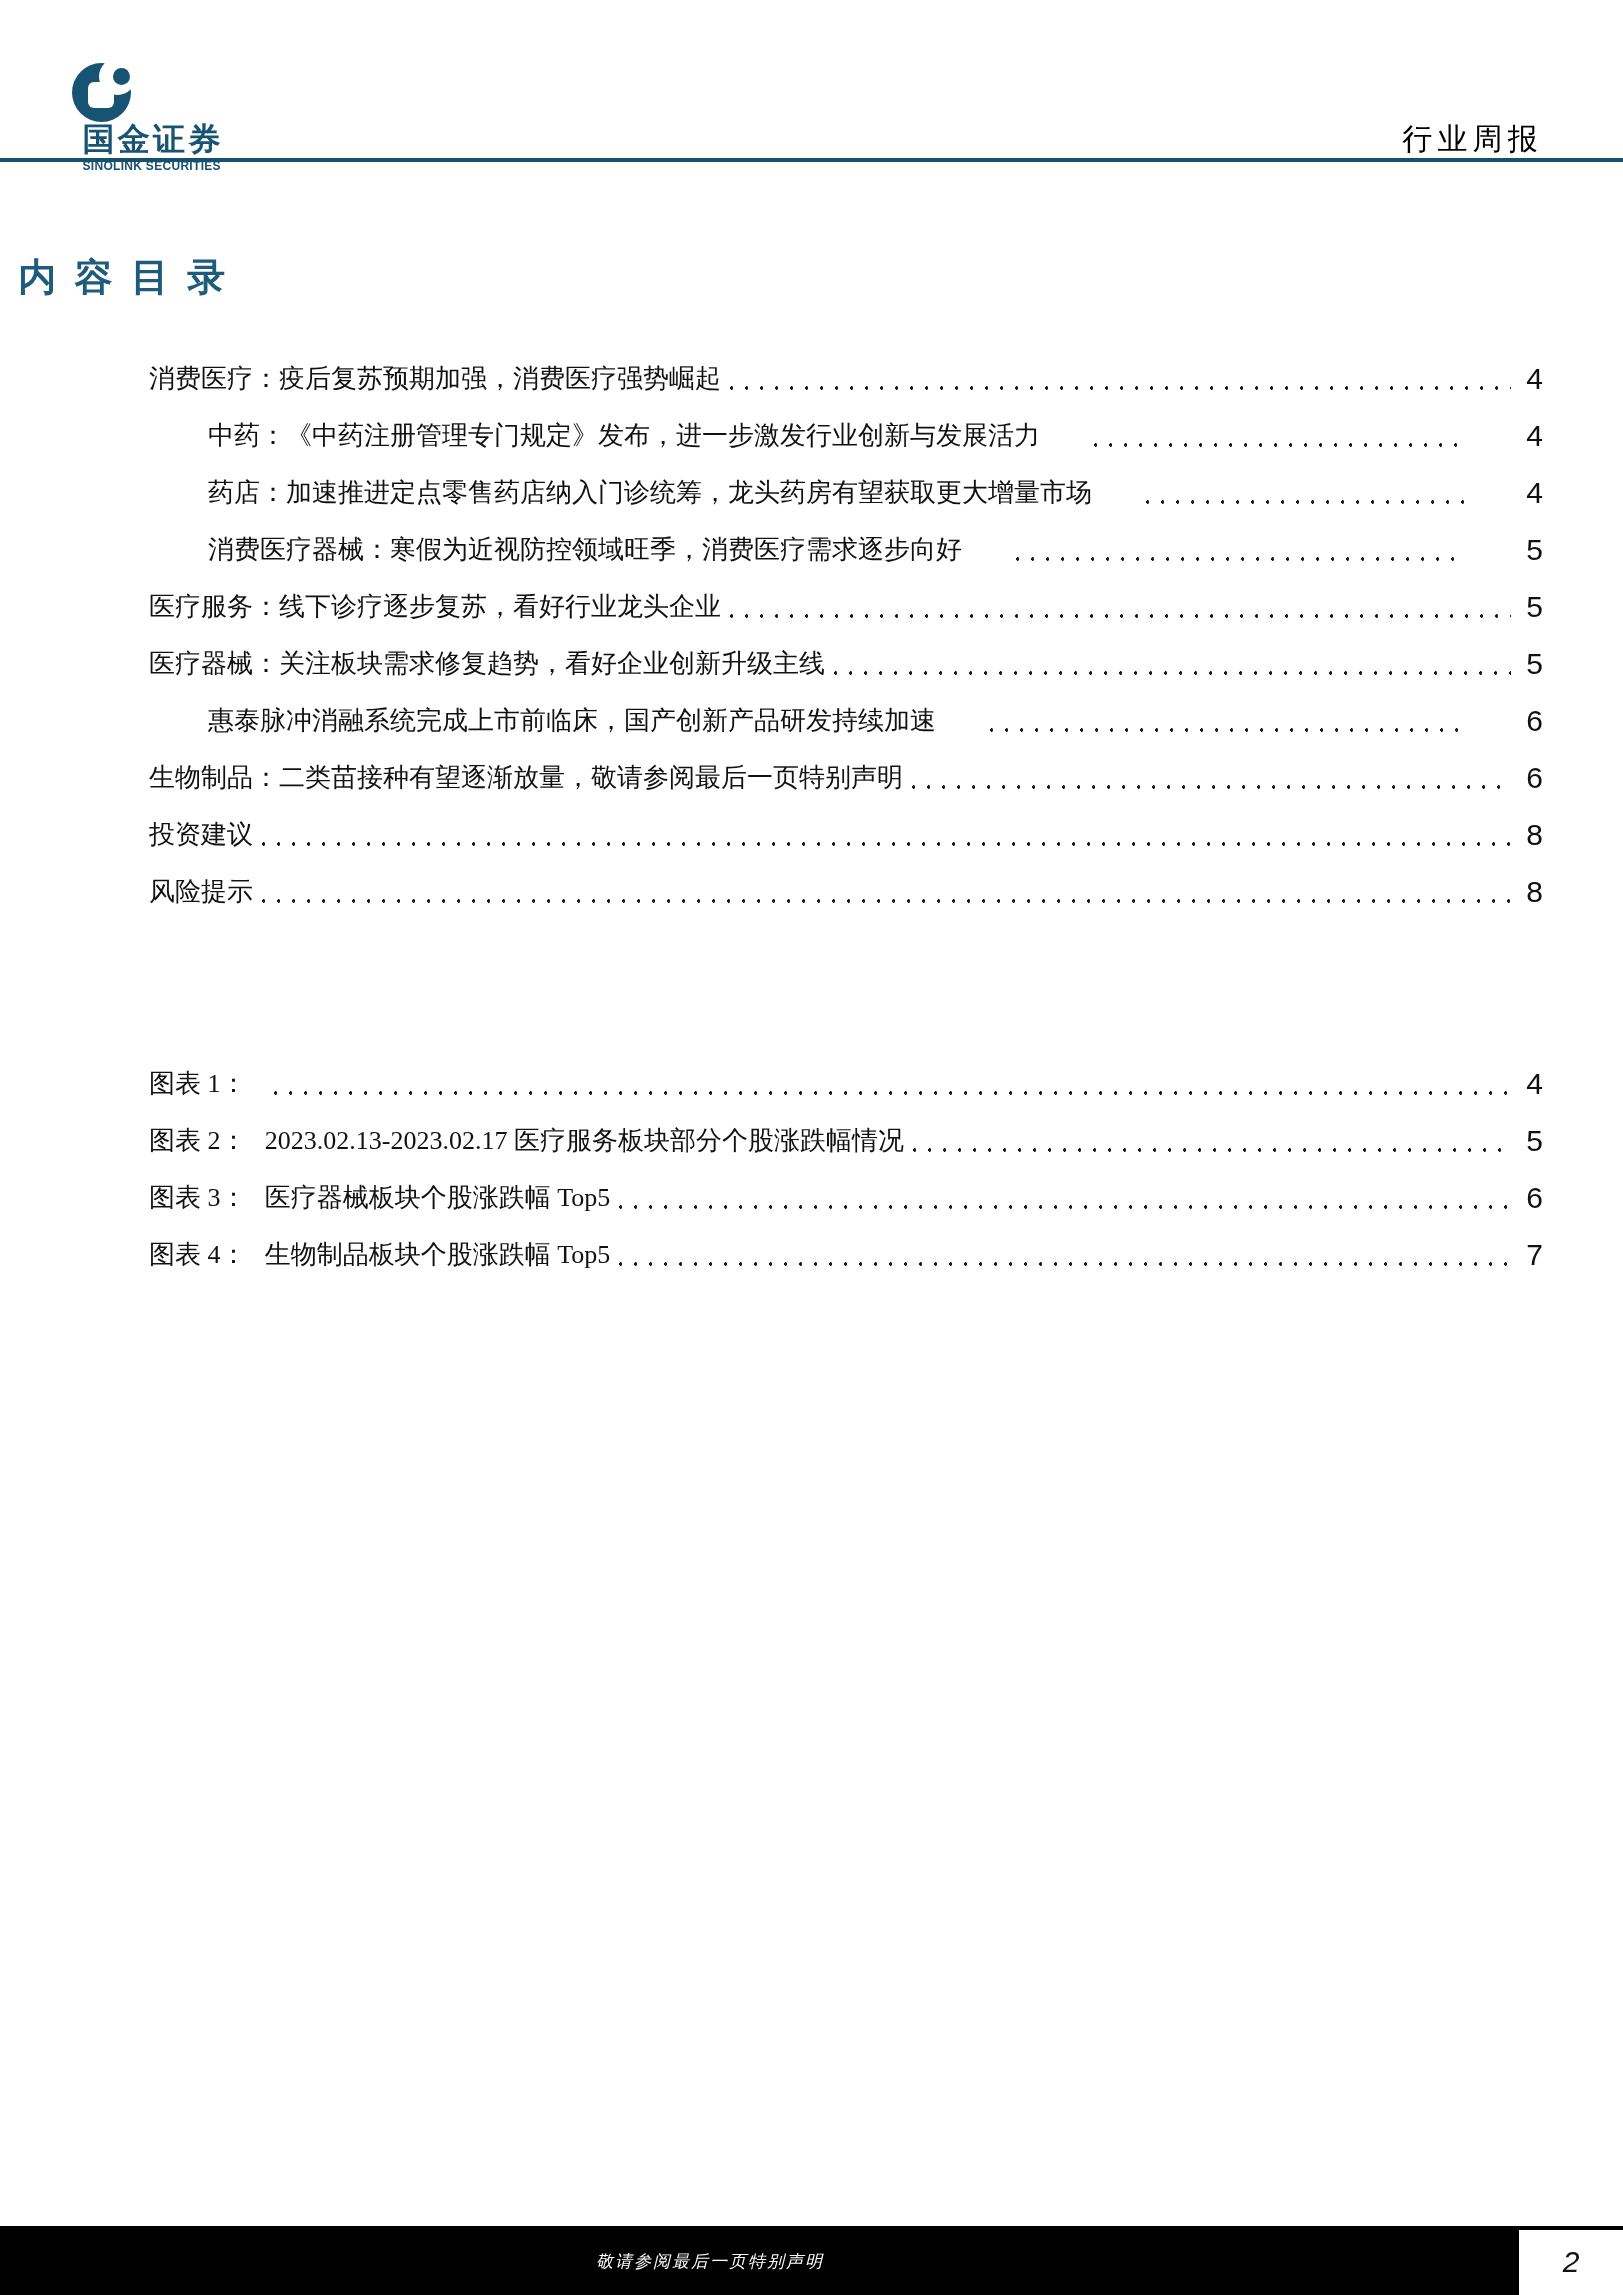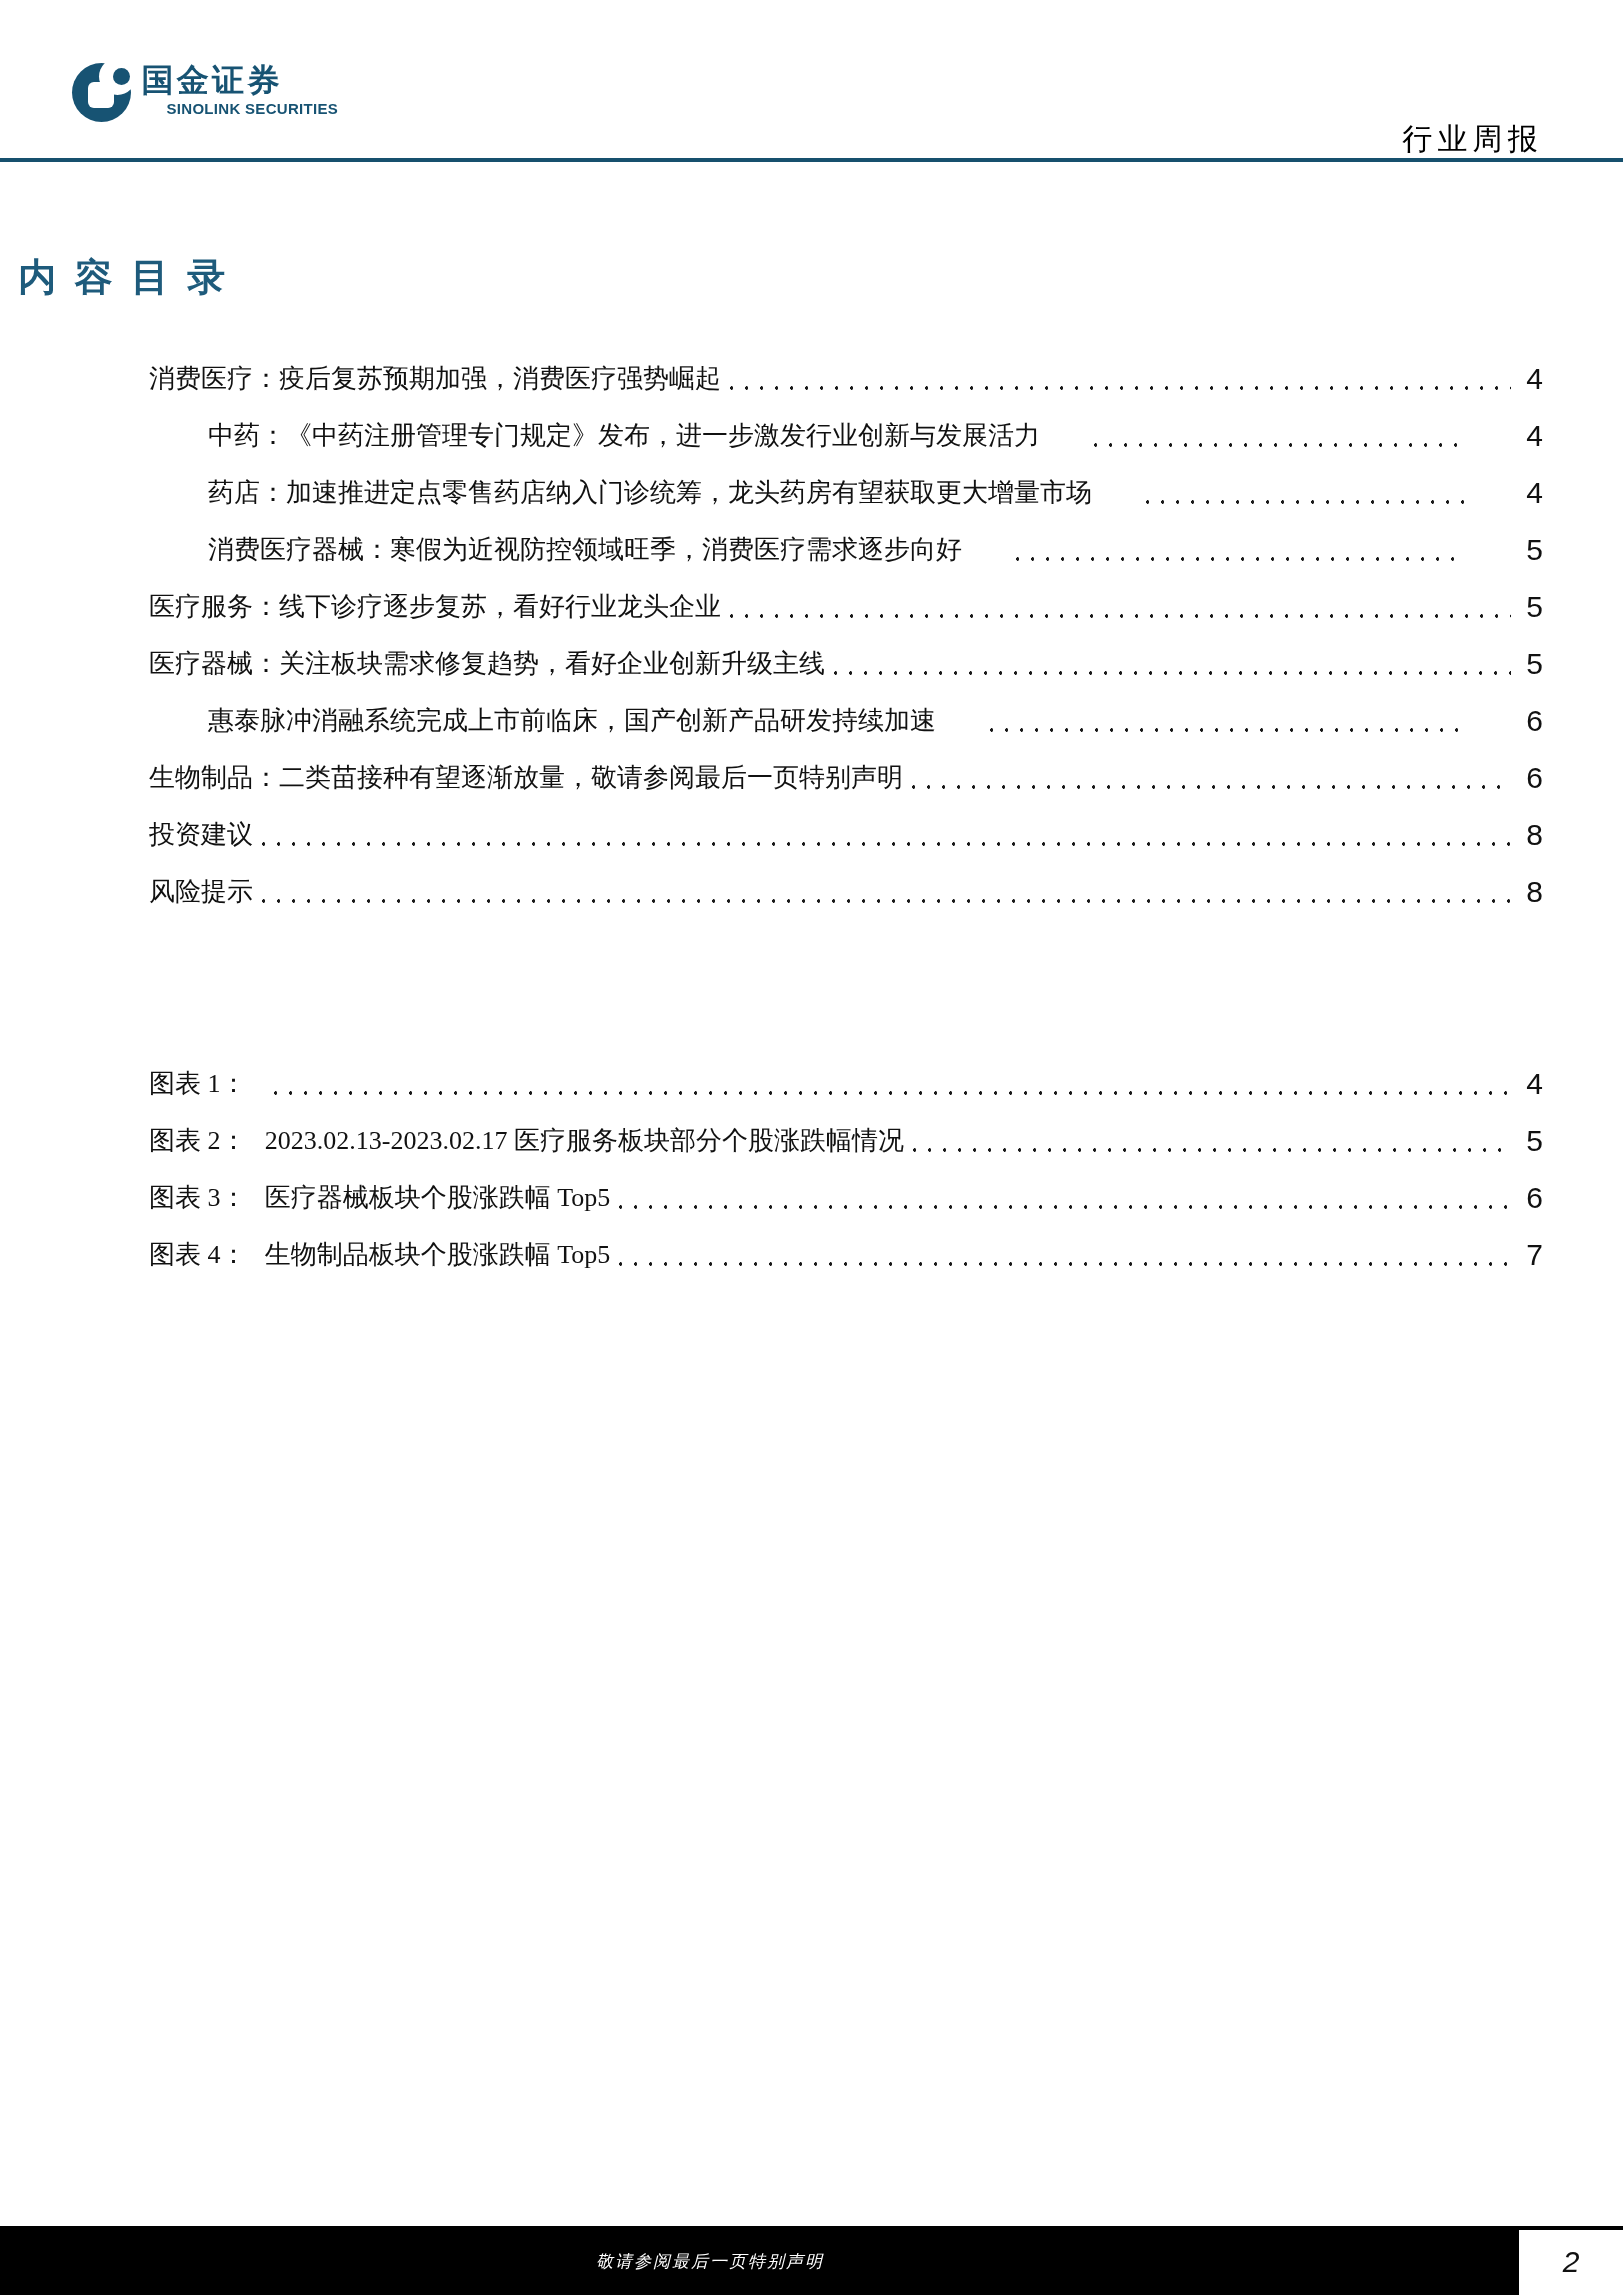--- a/index.html
+++ b/index.html
@@ -3,29 +3,29 @@
 <meta charset="utf-8">
 <style>
   html,body { margin:0; padding:0; background:#ffffff; }
   .page {
     position:relative; width:1623px; height:2295px;
     background:#ffffff; overflow:hidden;
     font-family:"Liberation Serif", serif; color:#111111;
   }
 
   
-  .logo { position:absolute; left:72px; top:63px; display:flex; align-items:flex-start; }
+  .logo { position:absolute; left:72px; top:63px; display:flex; align-items:flex-start;flex-direction:column; }
   .logo-icon { position:relative; width:59px; height:59px; flex:0 0 auto; }
   .logo-icon .ring { position:absolute; left:0; top:0; width:59px; height:59px; border-radius:50%; background:#175373; }
   .logo-icon .gapc { position:absolute; right:-5.2px; top:-5.2px; width:37px; height:37px; border-radius:50%; background:#ffffff; }
   .logo-icon .dot  { position:absolute; right:0.7px; top:4.6px; width:17.7px; height:17.7px; border-radius:50%; background:#175373; }
   .logo-icon .sq   { position:absolute; left:16.3px; top:19px; width:26px; height:26px; border-radius:5.9px; background:#ffffff; }
   .logo-text { margin-left:10.5px; padding-top:1.3px; }
   .logo-cn { font-size:32px; font-weight:bold; color:#175373; letter-spacing:3.3px; line-height:1.05; }
-  .logo-en { font-family:"Liberation Sans", sans-serif; font-size:15px; font-weight:bold; color:#175373; letter-spacing:0.3px; margin-top:2px;margin-left:25px; }
+  .logo-en { font-family:"Liberation Sans", sans-serif; font-size:12px; font-weight:bold; color:#175373; letter-spacing:0.3px; margin-top:2px; }
   .report-type { position:absolute; right:80px; top:119px; font-size:30px; letter-spacing:5.2px; color:#000000; }
   .header-rule { position:absolute; left:0; right:0; top:158px; height:3.9px; background:#16506d; }
 
   
   .sec-title {
     position:absolute; left:0; right:16px; text-align:left;
     font-size:38px; font-weight:bold; color:#1e5b7c; letter-spacing:18.3px; text-indent:18.3px;
     line-height:1;
   }
   .toc-title { top:258px; }

